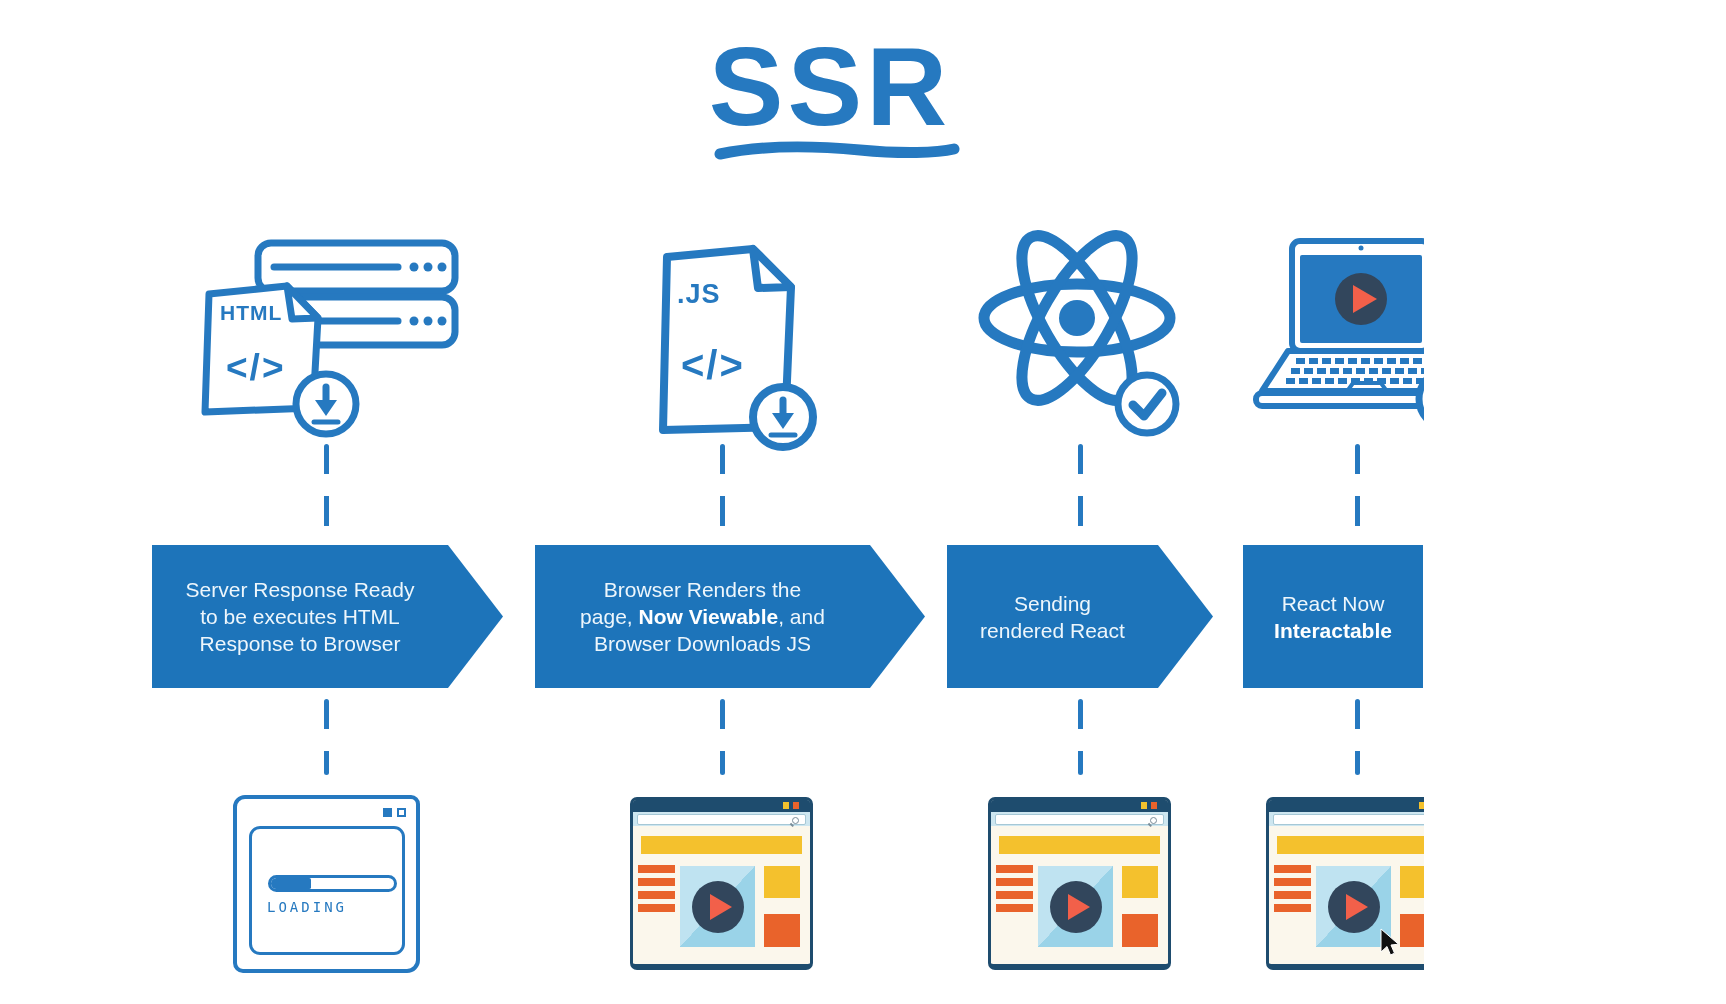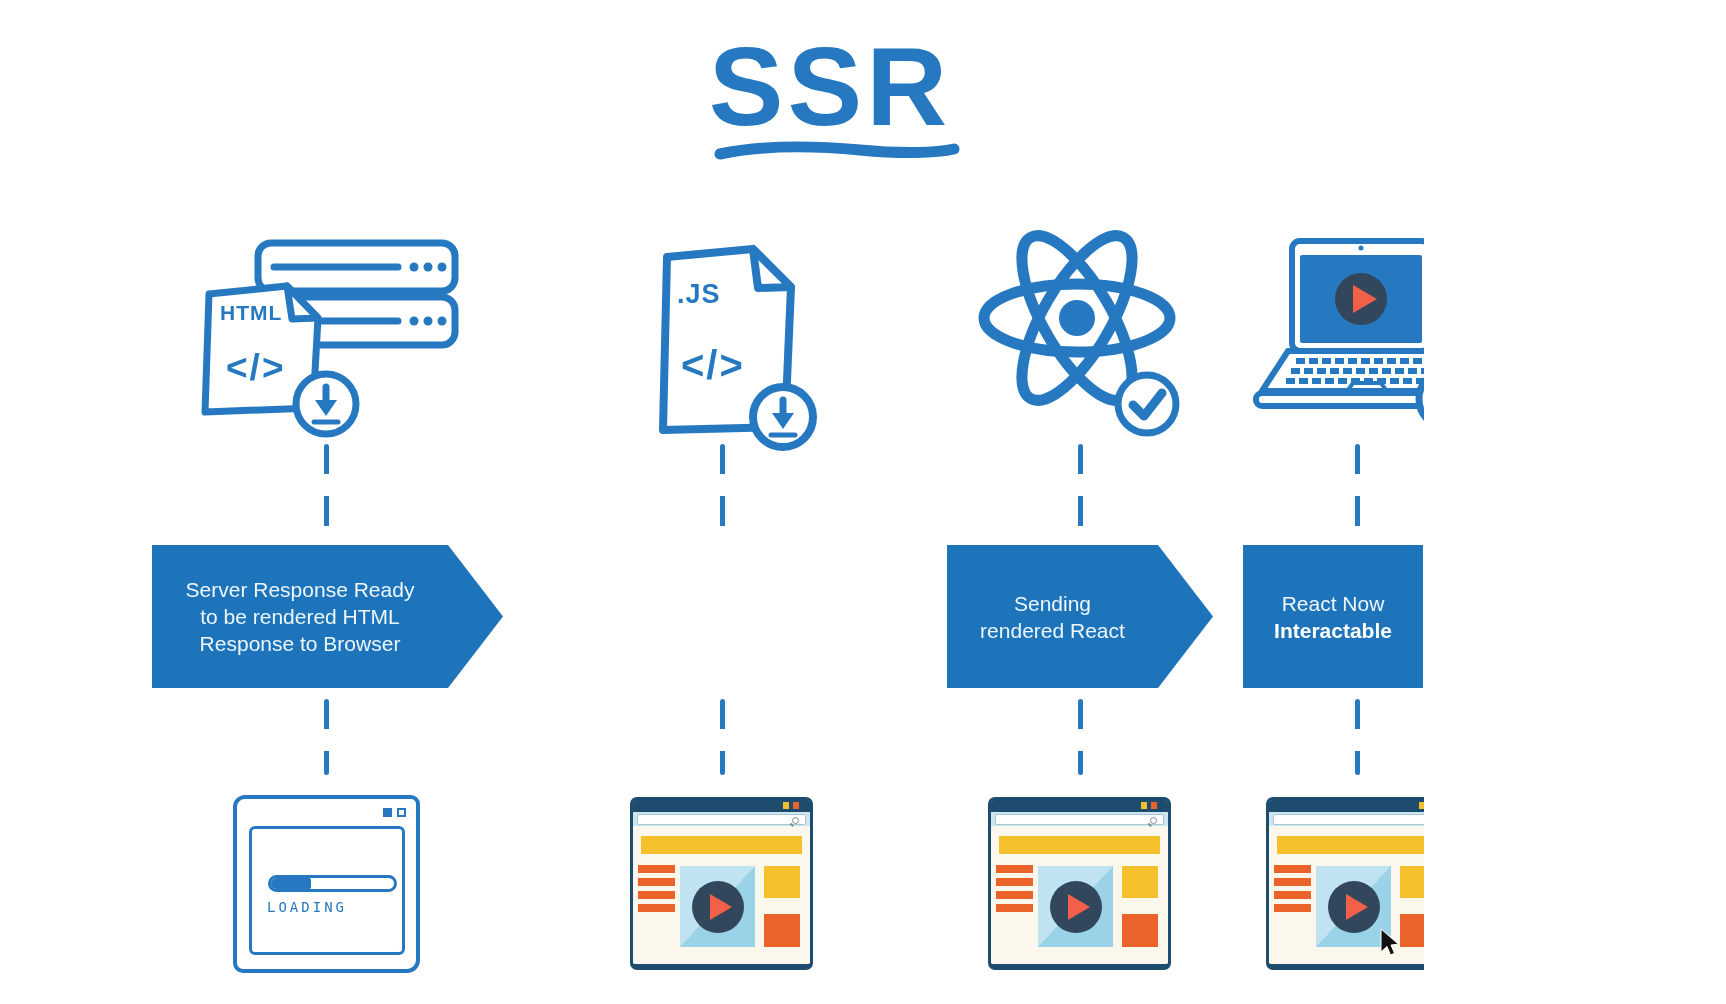--- a/index.html
+++ b/index.html
@@ -28,21 +28,21 @@
   .abox.tip{clip-path:polygon(0 0,calc(100% - 55px) 0,100% 50%,calc(100% - 55px) 100%,0 100%);
             padding-right:55px;box-sizing:border-box;}
   .abox span.b{font-weight:bold;color:#ffffff;}
 
   
   .loadwin{position:absolute;left:233px;top:795px;width:187px;height:178px;box-sizing:border-box;
            border:4px solid var(--blue,#2679C0);border-radius:12px 9px 13px 10px;background:#fff;}
   .loadwin .sq1{position:absolute;right:24px;top:9px;width:9px;height:9px;background:var(--blue,#2679C0);}
   .loadwin .sq2{position:absolute;right:10px;top:9px;width:9px;height:9px;border:2.5px solid var(--blue,#2679C0);box-sizing:border-box;}
   .loadwin .frame{position:absolute;left:12px;right:11px;top:27px;bottom:14px;
-                  border:3px solid var(--blue,#2679C0);border-radius:6px;}
+                  border:3px solid var(--blue,#2679C0);border-radius:11px;}
   .loadwin .pill{position:absolute;left:16px;top:46px;width:129px;height:17px;box-sizing:border-box;
                  border:3px solid var(--blue,#2679C0);border-radius:9px;background:#fff;}
   .loadwin .fill{position:absolute;left:0;top:0;bottom:0;width:40px;background:var(--blue,#2679C0);
                  border-radius:6px 2px 2px 6px;}
   .loadwin .ltxt{position:absolute;left:15px;top:70px;font-family:"DejaVu Sans Mono",monospace;
                  font-size:14px;letter-spacing:3px;color:var(--blue,#2679C0);}
 
   
   .bwin{position:absolute;top:797px;width:183px;height:173px;box-sizing:border-box;
         background:var(--cream,#FBF7EC);border:3px solid var(--navy,#1E4C6E);border-bottom-width:6px;
@@ -160,22 +160,27 @@
     </g>
   </svg>
 
   <div class="dash dashA" style="left:324px"></div>
   <div class="dash dashA" style="left:720px"></div>
   <div class="dash dashA" style="left:1078px"></div>
   <div class="dash dashA" style="left:1355px"></div>
 
   <div class="abox tip" style="left:152px;width:351px">
       <div><span>Server Response Ready</span></div>
-      <div><span>to be rendered HTML</span></div>
+      <div><span>to be executes HTML</span></div>
       <div><span>Response to Browser</span></div>
+    </div>
+  <div class="abox tip" style="left:535px;width:390px">
+      <div><span>Browser Renders the</span></div>
+      <div><span>page, </span><span class="b">Now Viewable</span><span>, and</span></div>
+      <div><span>Browser Downloads JS</span></div>
     </div>
   <div class="abox tip" style="left:947px;width:266px">
       <div><span>Sending</span></div>
       <div><span>rendered React</span></div>
     </div>
   <div class="abox" style="left:1243px;width:180px">
       <div><span>React Now</span></div>
       <div><span class="b">Interactable</span></div>
     </div>
 

